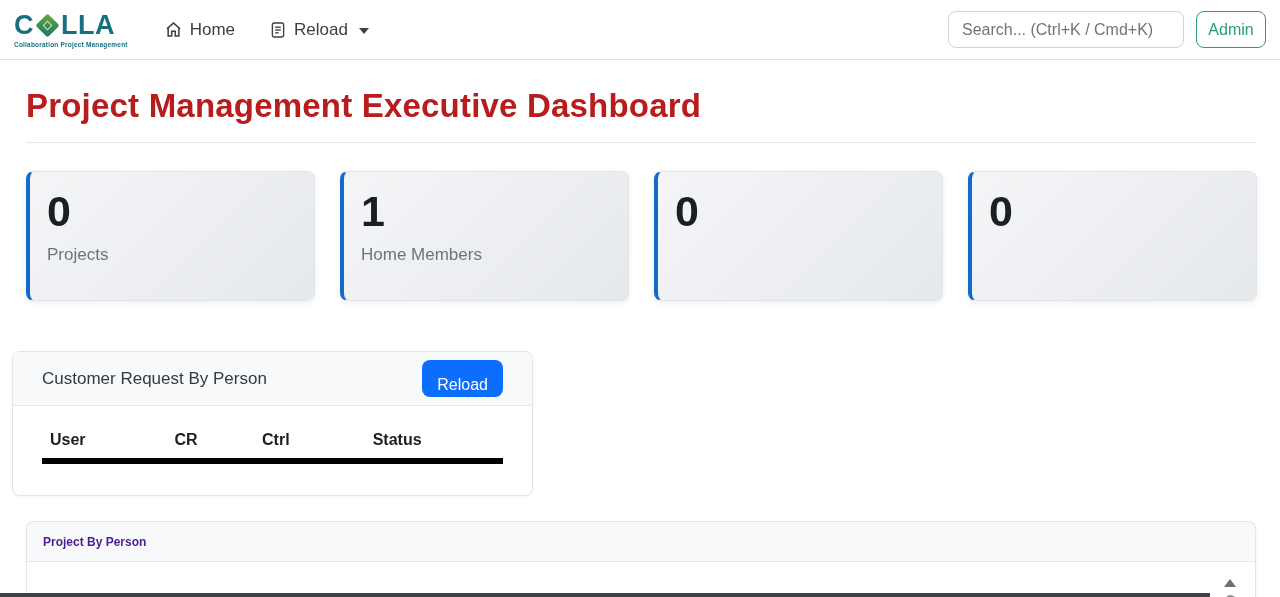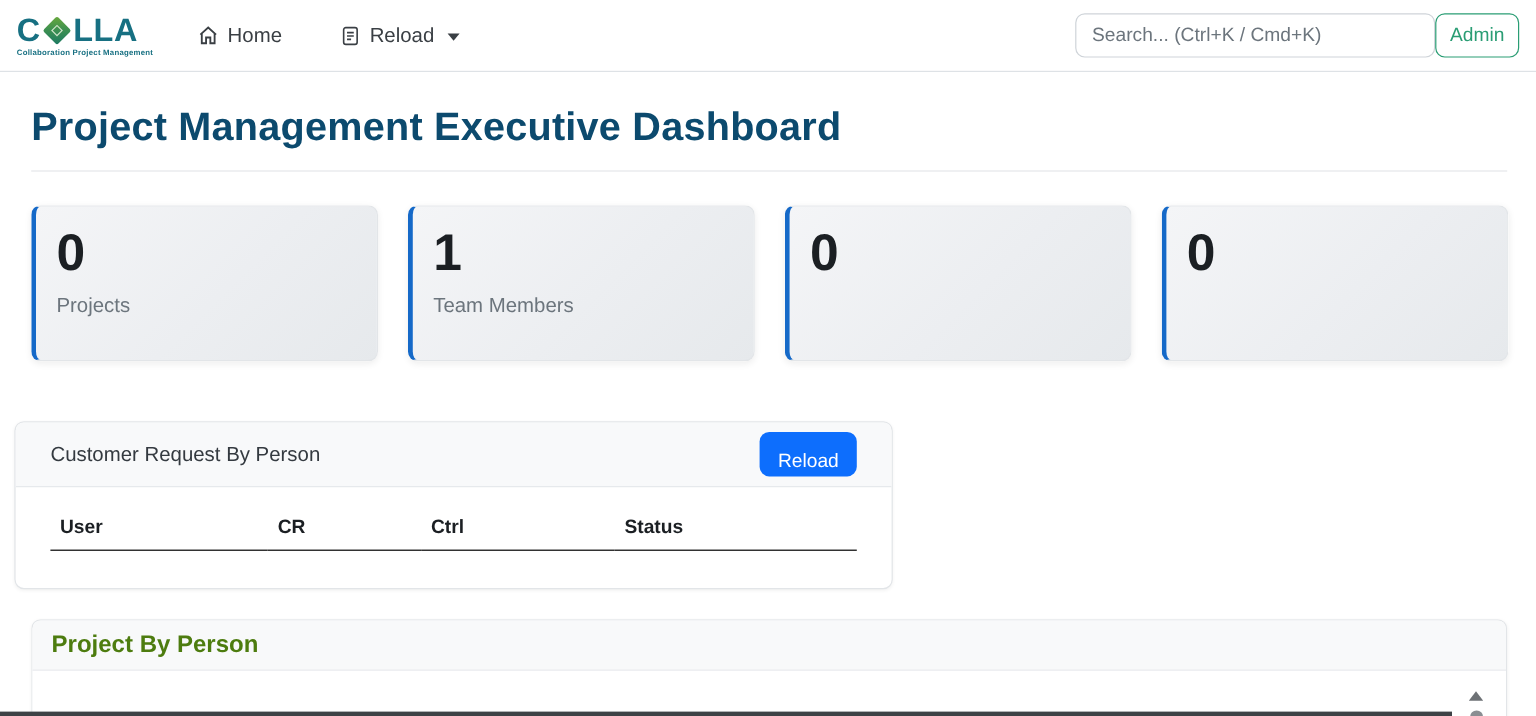--- a/index.html
+++ b/index.html
@@ -13,69 +13,69 @@
   .brand-word { display:flex; align-items:center; font-weight:800; font-size:27px;
     color:#177082; letter-spacing:.5px; line-height:1; }
   .diamond-wrap { width:23px; height:23px; position:relative; margin:0 2px; }
   .diamond { position:absolute; left:3px; top:3px; width:17px; height:17px;
     transform:rotate(45deg); background:linear-gradient(135deg,#6aa93c 0%,#3f9150 45%,#1c7a63 100%);
     border-radius:2px; }
   .diamond-inner { position:absolute; left:8px; top:8px; width:7px; height:7px;
     transform:rotate(45deg); background:transparent; border:1.5px solid #cfe3c8; }
   .brand-tagline { font-size:6.5px; font-weight:700; color:#177082; margin-top:2px; letter-spacing:.2px; }
 
-  .nav { display:flex; align-items:center; gap:48px; margin-left:36px; }
+  .nav { display:flex; align-items:center; gap:34px; margin-left:36px; }
   .nav-item { display:flex; align-items:center; gap:7px; font-size:17px; color:#3a3f44; cursor:pointer; }
   .nav-item svg { display:block; }
   .caret-down { width:0; height:0; border-left:5px solid transparent; border-right:5px solid transparent;
     border-top:6px solid #3a3f44; margin-left:4px; margin-top:2px; }
 
   .topbar-spacer { flex:1; }
-  .search-input { width:300px; height:37px; border:1px solid #cfd4d9; border-radius:8px;
+  .search-input { width:236px; height:37px; border:1px solid #cfd4d9; border-radius:8px;
     padding:0 13px; font-size:16px; color:#212529; outline:none; background:#fff;
     font-family:"Liberation Sans", sans-serif; }
   .search-input::placeholder { color:#6c757d; }
-  .admin-btn { margin-right:2px; height:37px; min-width:70px; padding:0 1px;
+  .admin-btn { margin-left:12px; margin-right:2px; height:37px; min-width:70px; padding:0 1px;
     border:1px solid #2a9d74; border-radius:8px; background:#fff; color:#2a9d74;
     font-size:16px; cursor:pointer; font-family:"Liberation Sans", sans-serif; }
 
   
   .page-head { margin:27px 24px 0 26px; }
-  .page-title { font-size:33px; font-weight:600; color:#0c4a6e; letter-spacing:.2px; }
+  .page-title { font-size:33px; font-weight:600; color:#b91c1c; letter-spacing:.2px; }
   .page-head hr { border:none; border-top:1px solid #e4e7ea; margin-top:17px; }
 
   
   .stats-row { display:flex; gap:25px; margin:28px 23px 0 26px; }
   .stat-card { flex:1; height:130px; border-radius:8px;
     border:1px solid #e2e5e8; border-left:4px solid #1569c8;
     background:linear-gradient(135deg,#f4f5f7 0%,#eceef1 55%,#e6e9ec 100%);
     box-shadow:0 2px 6px rgba(0,0,0,.07); padding:17px 16px 16px 17px; cursor:pointer; }
   .stat-value { font-size:43px; font-weight:700; color:#1b1f23; line-height:1.05; }
   .stat-label { font-size:17px; color:#6c757d; margin-top:11px; }
 
   
   .panel { border:1px solid #e2e5e8; border-radius:8px; background:#fff;
     box-shadow:0 1px 3px rgba(0,0,0,.05); overflow:hidden; }
   .panel-header { background:#f8f9fa; border-bottom:1px solid #e6e9ec;
     display:flex; align-items:center; justify-content:space-between; }
 
-  .cr-panel { width:732px; margin:50px 0 0 12px; }
+  .cr-panel { width:521px; margin:50px 0 0 12px; }
   .cr-panel .panel-header { padding:8px 29px; min-height:53px; }
   .cr-title { font-size:17px; color:#343a40; }
   .reload-btn { background:#0d6efd; color:#fff; border:none; border-radius:8px;
     height:37px; padding:16px 15px; font-size:16px; cursor:pointer;
     font-family:"Liberation Sans", sans-serif; }
   .cr-body { padding:16px 29px 31px 29px; }
   table.cr-table { width:100%; border-collapse:collapse; }
   .cr-table th { text-align:left; font-size:16px; font-weight:700; color:#1b1f23;
-    padding:9px 8px; border-bottom:1px solid #000000; }
+    padding:9px 8px; border-bottom:6px solid #000000; }
 
   .project-panel { margin:25px 24px 0 26px; border-radius:8px 8px 0 0; border-bottom:none; }
   .project-panel .panel-header { padding:9px 16px; min-height:40px; }
-  .project-title { font-size:20px; font-weight:700; color:#4d7c0f; }
+  .project-title { font-size:12px; font-weight:700; color:#4c1d95; }
   .project-body { height:44px; background:#fff; position:relative; }
 
   
   .mini-scroll { position:absolute; right:18px; top:17px; width:14px; display:flex;
     flex-direction:column; align-items:center; cursor:pointer; }
   .scroll-up-arrow { width:0; height:0; border-left:6px solid transparent;
     border-right:6px solid transparent; border-bottom:8px solid #6d7175; }
   .scroll-thumb { width:11px; height:12px; border-radius:6px 6px 0 0; background:#8a8e92; margin-top:8px; }
 
   
@@ -131,21 +131,21 @@
   <hr>
 </div>
 
 <div class="stats-row">
   <div class="stat-card">
     <div class="stat-value">0</div>
     <div class="stat-label">Projects</div>
   </div>
   <div class="stat-card">
     <div class="stat-value">1</div>
-    <div class="stat-label">Team Members</div>
+    <div class="stat-label">Home Members</div>
   </div>
   <div class="stat-card">
     <div class="stat-value">0</div>
   </div>
   <div class="stat-card">
     <div class="stat-value">0</div>
   </div>
 </div>
 
 <div class="panel cr-panel">

